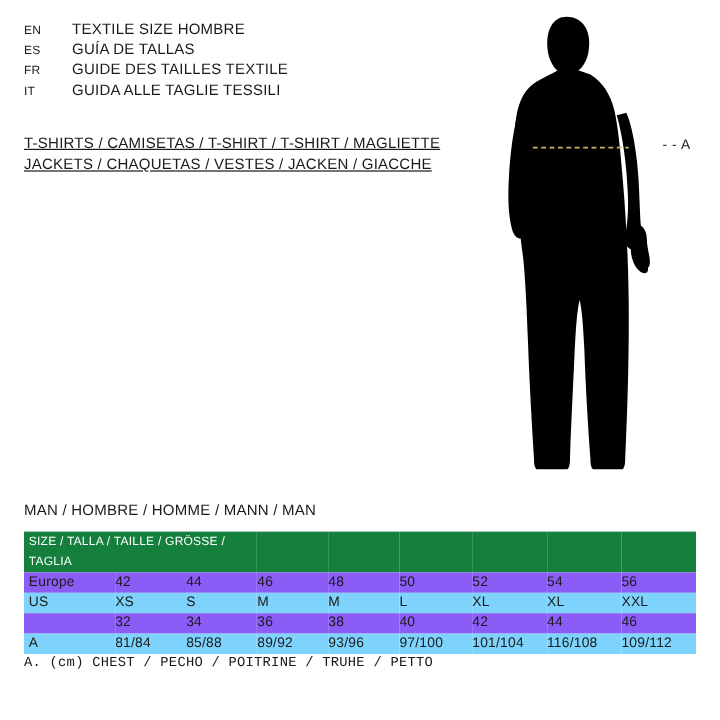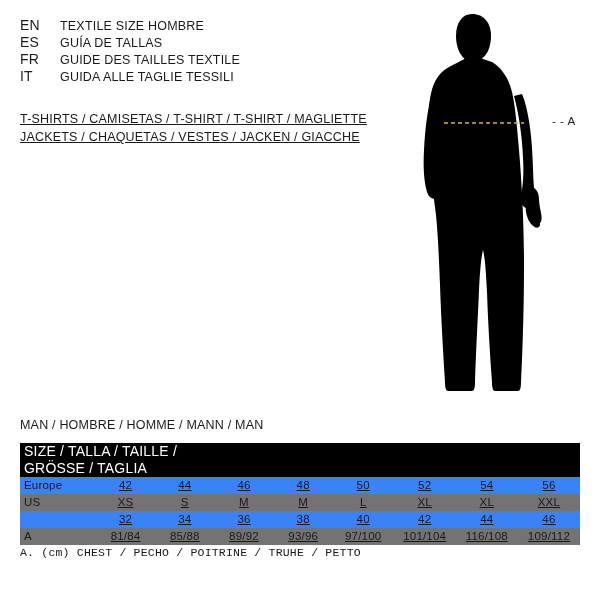--- a/index.html
+++ b/index.html
@@ -32,21 +32,21 @@
   .lang-row {
     display: flex;
     align-items: baseline;
     height: 17px;
     font-size: 12.5px;
     letter-spacing: 0.2px;
   }
   .lang-code {
     width: 40px;
     flex: 0 0 40px;
-    font-size: 14px;
+    font-size: 10px;
   }
   .lang-text {
     font-size: 12.5px;
   }
 
   
   .cat-block {
     position: absolute;
     left: 20px;
     top: 110px;
@@ -97,38 +97,37 @@
     font-size: 11.5px;
   }
   table.size-table td {
     padding: 0;
     height: 17px;
     line-height: 17px;
     letter-spacing: 0.2px;
     vertical-align: middle;
   }
   .row-head td {
-    background: #000000;
+    background: #15803d;
     color: #ffffff;
-    font-size: 14px;
+    font-size: 10px;
   }
   .row-alt td {
-    background: #3b82f6;
+    background: #8b5cf6;
   }
   .row-plain td {
-    background: #737373;
+    background: #7dd3fc;
   }
   .col-label {
     width: 82px;
     padding-left: 4px !important;
   }
   .col-val {
     width: 68px;
-    text-align: center;
-    text-decoration: underline;
+    text-align: left;
   }
   .head-label {
     padding-left: 4px !important;
   }
 
   .footnote {
     position: absolute;
     left: 20px;
     top: 546px;
     font-size: 11.5px;

